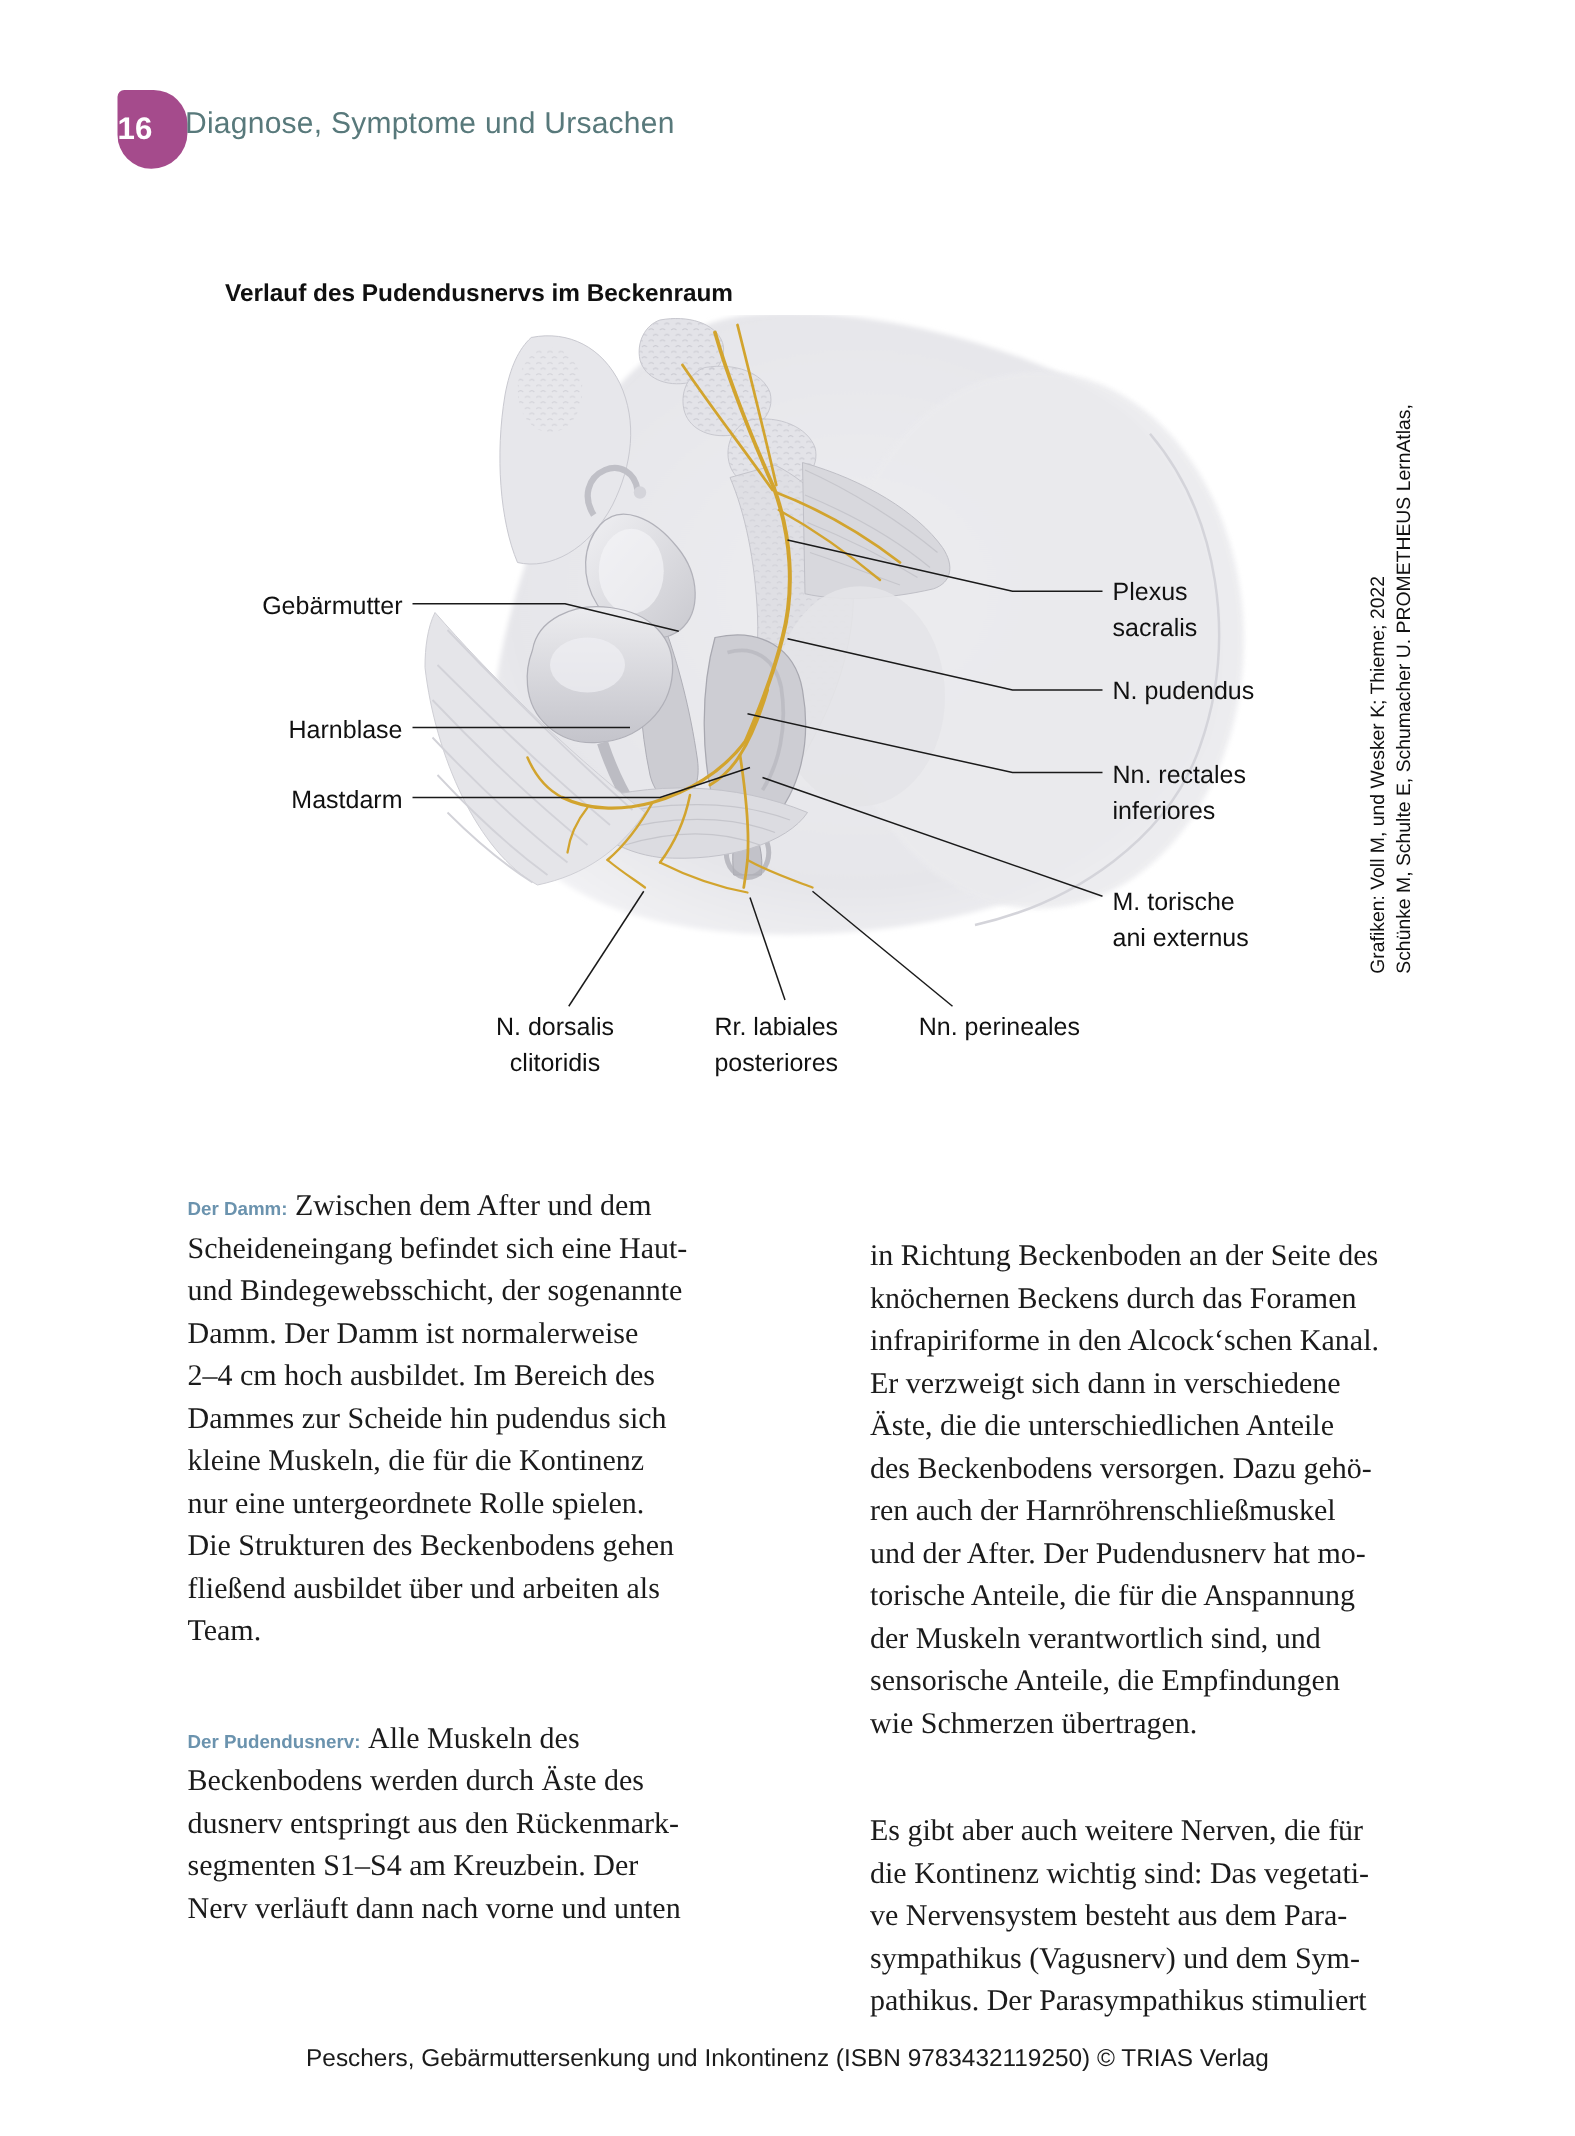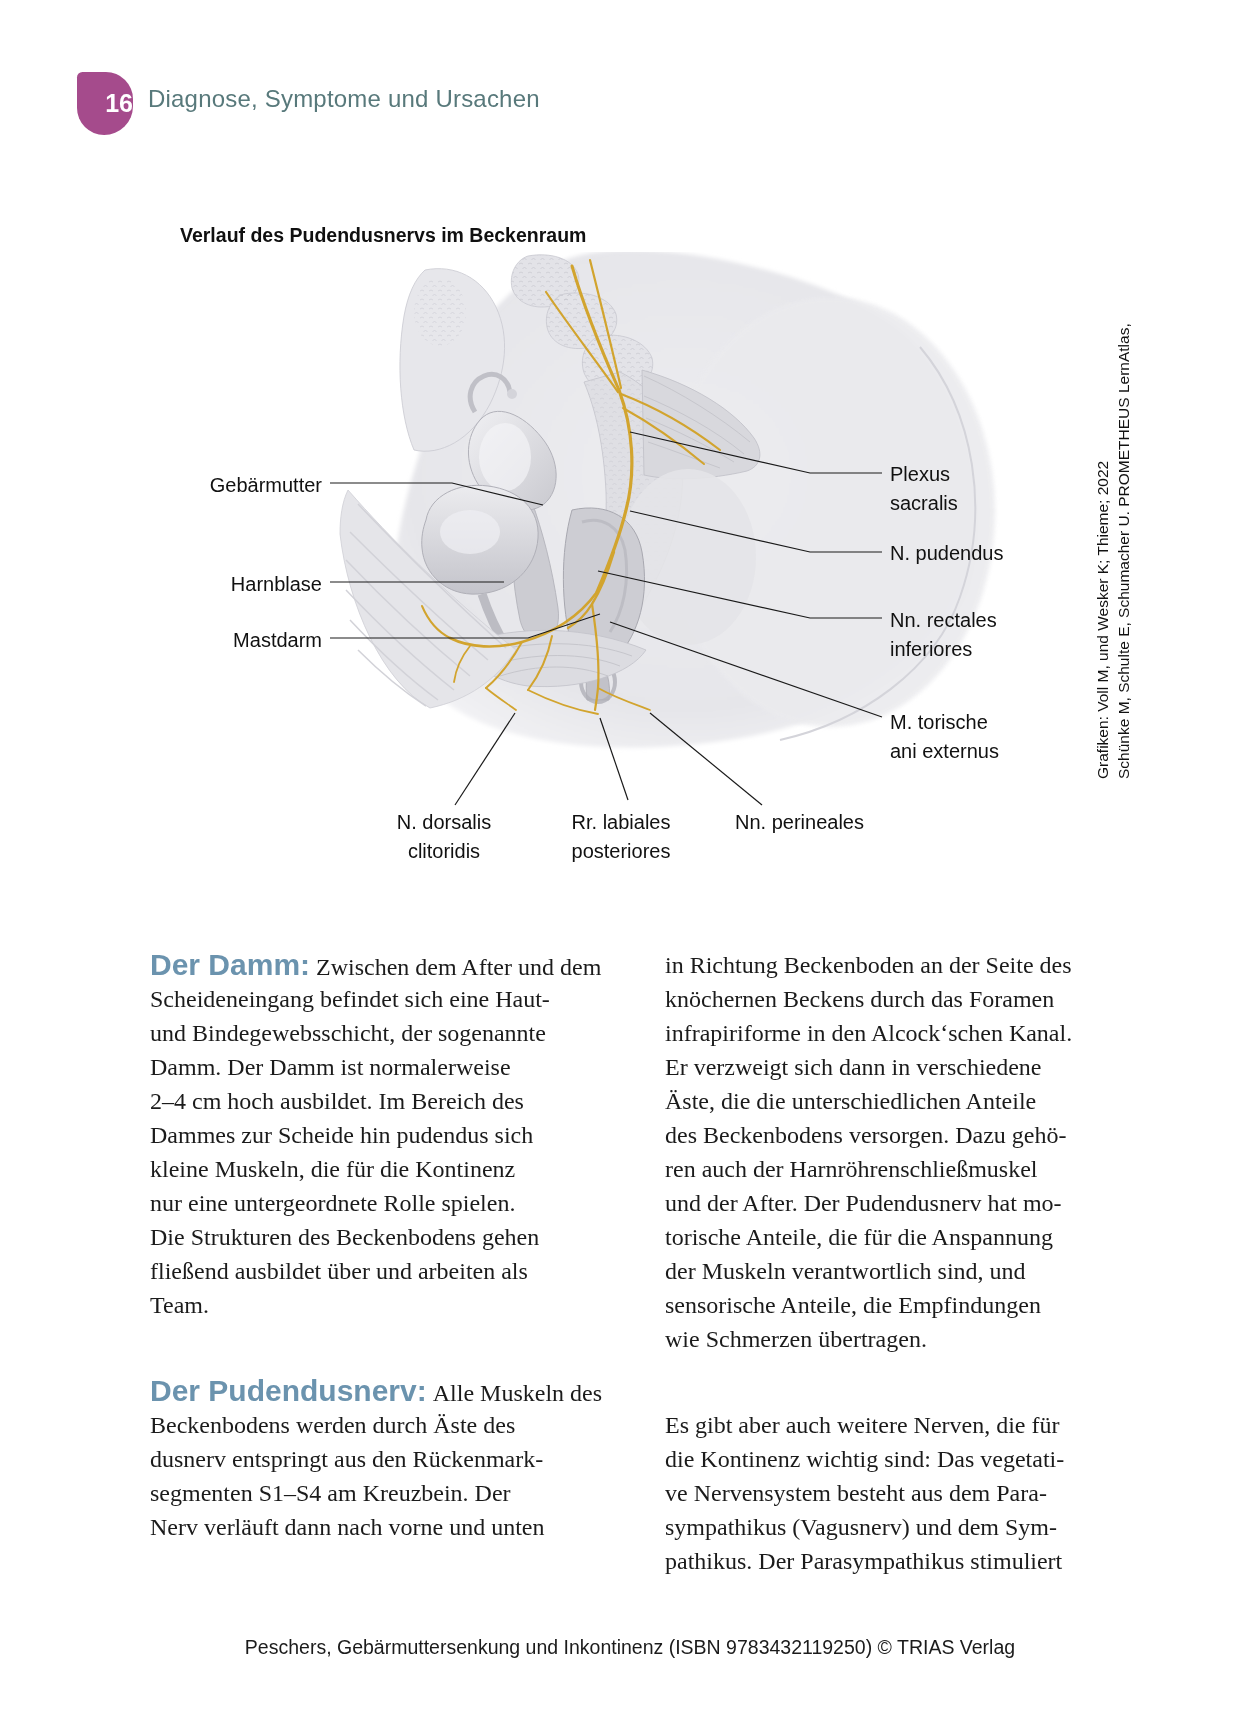--- a/index.html
+++ b/index.html
@@ -2,44 +2,44 @@
 <html style="--badge: #a54b8c; --header_teal: #58797b; --heading_blue: #6b93ae; --nerve_yellow: #d2a42e; --text: #1a1a1a;"><head>
 <meta charset="utf-8">
 <style>
   html,body{margin:0;padding:0;}
   body{
     position:relative;width:1260px;height:1709px;background:#ffffff;
     font-family:"Liberation Sans",sans-serif;color:var(--text,#1a1a1a);
     overflow:hidden;
   }
   .badge{
-    position:absolute;left:77px;top:72px;width:56px;height:63px;
+    position:absolute;left:94px;top:72px;width:56px;height:63px;
     background:var(--badge,#a54b8c);border-radius:6px 30px 32px 30px;
-    display:flex;align-items:center;justify-content:flex-end;
+    display:flex;align-items:center;justify-content:flex-start;
     color:#fff;font-size:25px;font-weight:bold;
   }
   .htitle{position:absolute;left:148px;top:85px;font-size:24px;color:var(--header_teal,#58797b);letter-spacing:.2px;}
   .figtitle{position:absolute;left:152px;top:224px;font-size:19.5px;font-weight:bold;color:#101010;margin-left:28px;}
   .illus{position:absolute;left:320px;top:252px;}
   .leaders{position:absolute;left:140px;top:250px;pointer-events:none;}
   .leaders path{stroke:#1a1a1a;stroke-width:1.2;fill:none;}
   .flabel{position:absolute;font-size:20px;line-height:29px;color:#111;white-space:nowrap;}
   .flabel.r{text-align:right;}
   .flabel.c{text-align:center;white-space:normal;}
   .credit{
     position:absolute;left:1092px;top:779px;
     transform:rotate(-90deg);transform-origin:0 0;
     font-size:15.5px;line-height:21px;white-space:nowrap;color:#111;
   }
   .col{position:absolute;top:948px;font-family:"Liberation Serif",serif;font-size:24px;color:#1b1b1b;}
   .col .bline{height:34px;line-height:34px;white-space:nowrap;}
   .para{margin-bottom:52px;}
-  .lead{font-family:"Liberation Sans",sans-serif;font-weight:bold;font-size:30px;color:var(--heading_blue,#6b93ae);}
+  .lead{font-family:"Liberation Sans",sans-serif;font-weight:bold;font-size:15px;color:var(--heading_blue,#6b93ae);}
   #colL{left:150px;}
-  #colR{left:665px;}
+  #colR{left:696px;margin-top:40px;}
   .footer{position:absolute;left:0;top:1636px;width:1260px;text-align:center;font-size:19.5px;color:#1b1b1b;}
   .nerve{fill:none;stroke:var(--nerve_yellow,#d2a42e);stroke-linecap:round;}
 </style>
 </head>
 <body>
 
 <div class="badge">
   <span>16</span>
 </div>
 <div class="htitle">Diagnose, Symptome und Ursachen</div>

